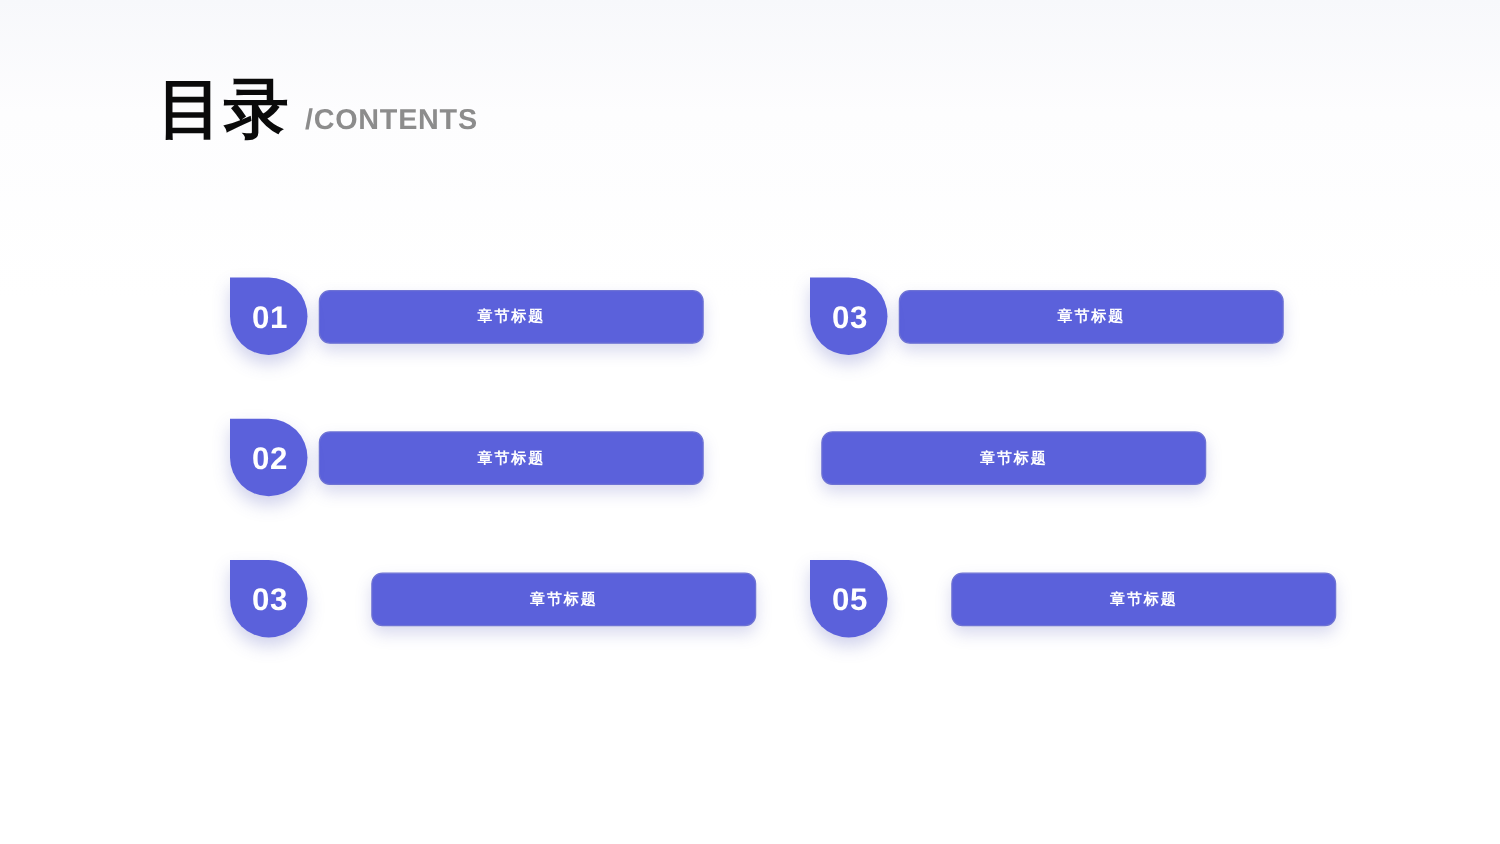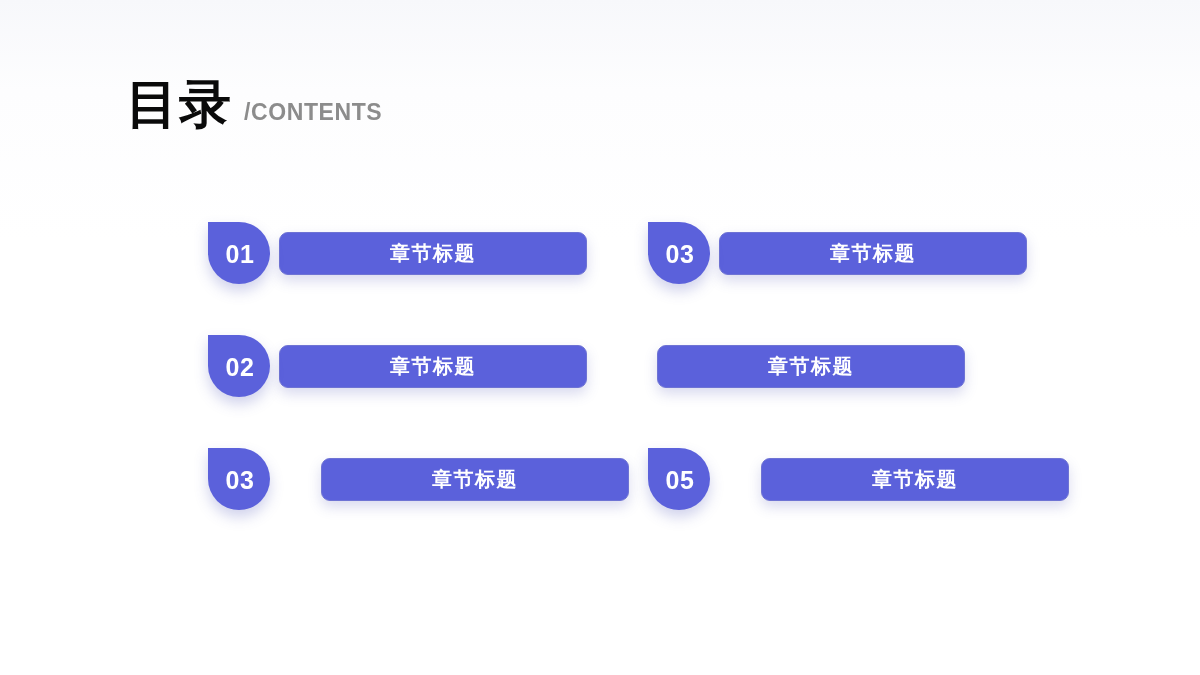--- a/index.html
+++ b/index.html
@@ -34,21 +34,20 @@
     align-items: baseline;
     white-space: nowrap;
   }
   .title-cn {
     font-family: "DejaVu Sans", "Liberation Sans", sans-serif;
     font-size: 52px;
     font-weight: 700;
     line-height: 1;
     color: #0a0a0a;
     letter-spacing: 1px;
-    margin-top: 16px;
   }
   .title-en {
     font-family: "Liberation Sans", "DejaVu Sans", sans-serif;
     font-size: 23px;
     font-weight: 700;
     line-height: 1;
     color: #8c8c8c;
     letter-spacing: 0.6px;
     margin-left: 12px;
     position: relative;
@@ -59,21 +58,21 @@
   .toc-grid {
     position: absolute;
     left: 0;
     top: 216px;
     width: 1200px;
   }
   .toc-col {
     position: absolute;
     top: 0;
   }
-  .toc-col.left  { left: 208px; }
+  .toc-col.left  { left: 184px; }
   .toc-col.right { left: 648px; }
 
   .toc-item {
     position: relative;
     height: 74px;
     margin-bottom: 39px;
     display: flex;
     align-items: center;
   }
   .toc-item:last-child { margin-bottom: 0; gap: 42px; }
@@ -113,21 +112,21 @@
     border: 1px solid #6e73d4;
     border-radius: 9px;
     box-sizing: border-box;
     display: flex;
     align-items: center;
     justify-content: center;
     box-shadow: 0 6px 13px rgba(80, 85, 180, 0.22);
   }
   .bar-label {
     font-family: "DejaVu Sans", "Liberation Sans", sans-serif;
-    font-size: 20px;
+    font-size: 12px;
     font-weight: 700;
     color: #ffffff;
     letter-spacing: 1.5px;
     line-height: 1;
   }
 </style>
 </head>
 <body>
 
 <div class="slide">

